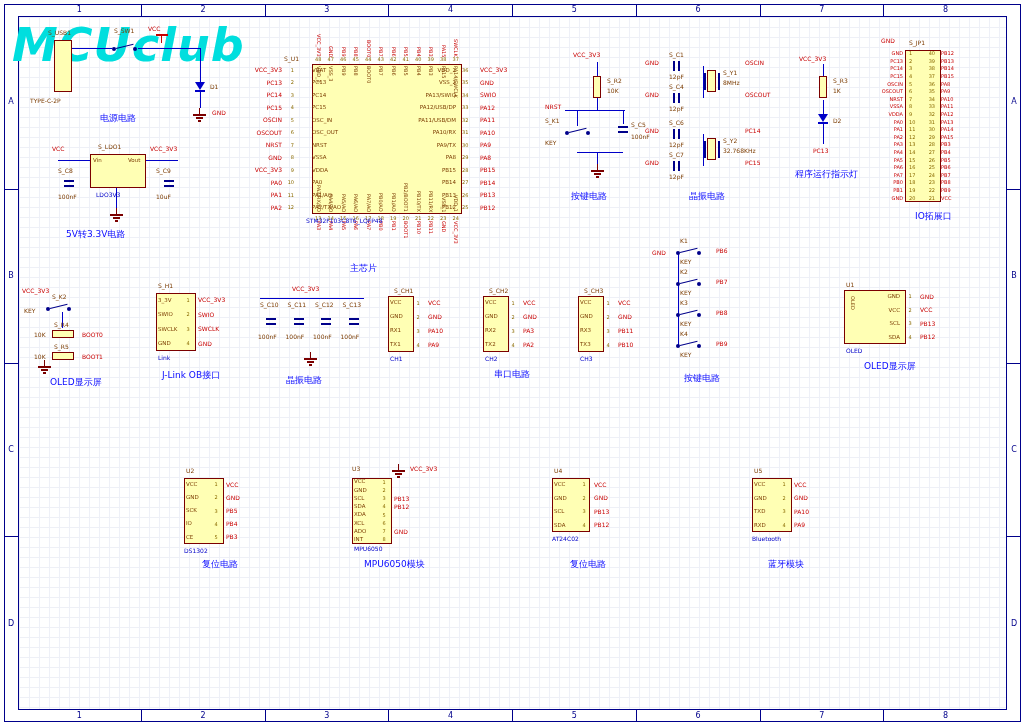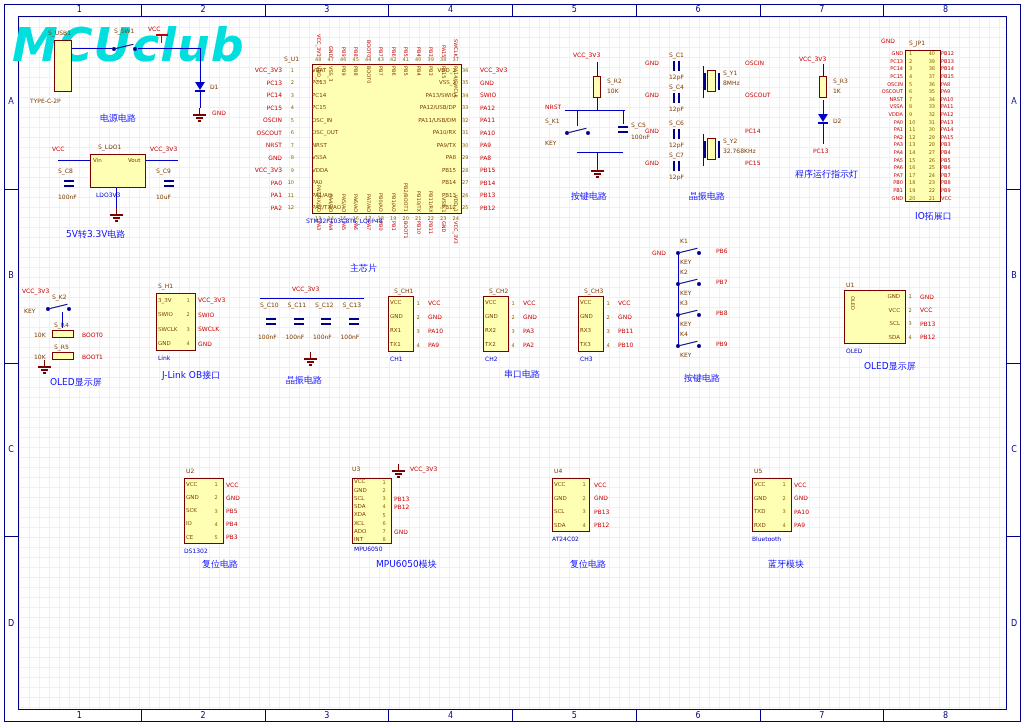--- a/index.html
+++ b/index.html
@@ -815,21 +815,21 @@
         <span class="net rw-net">PB11</span>
       </div>
         <div>
         <span class="pname" style="width:22px">TX3</span>
         <span class="num rw-n">4</span>
         <span class="net rw-net">PB10</span>
       </div>
       </div>
     <span class="t cmt" style="left:2px;top:68px">CH3</span>
   </div>
-  <span class="t cpt" style="left:116px;top:82px">串口电路</span>
+  <span class="t cpt" style="left:106px;top:82px">串口电路</span>
 </div>
 
 <div class="mod" style="left:652px;top:236px;width:128px;height:150px">
   <span class="t net" style="left:0px;top:14px">GND</span>
   <div class="wv" style="left:26px;top:18px;height:92px"></div>
   <div class="rows" style="left:8px;top:2px;width:118px;height:124px;flex-direction:column">
       <div class="keyitem" style="display:block">
       <span class="ref" style="position:absolute;left:20px;top:0">K1</span>
       <div class="ksym" style="left:16px;top:10px"></div>
       <span class="val" style="position:absolute;left:20px;top:21px">KEY</span>
@@ -964,21 +964,21 @@
       <span class="num rw-n">7</span>
       <span class="net rw-net">GND</span>
     </div>
       <div>
       <span class="pname rw-p">INT</span>
       <span class="num rw-n">8</span>
       <span class="net rw-net"></span>
     </div>
     </div>
   <span class="t cmt" style="left:6px;top:82px">MPU6050</span>
-  <span class="t cpt" style="left:28px;top:96px">MPU6050模块</span>
+  <span class="t cpt" style="left:16px;top:96px">MPU6050模块</span>
 </div>
 
 <div class="mod" style="left:548px;top:468px;width:118px;height:102px">
   <span class="t ref" style="left:6px;top:0">U4</span>
   <div class="body" style="left:4px;top:10px;width:38px;height:54px"></div>
   <div class="rows" style="left:6px;top:10px;width:110px;height:54px">
       <div>
       <span class="pname rw-p">VCC</span>
       <span class="num rw-n">1</span>
       <span class="net rw-net">VCC</span>

